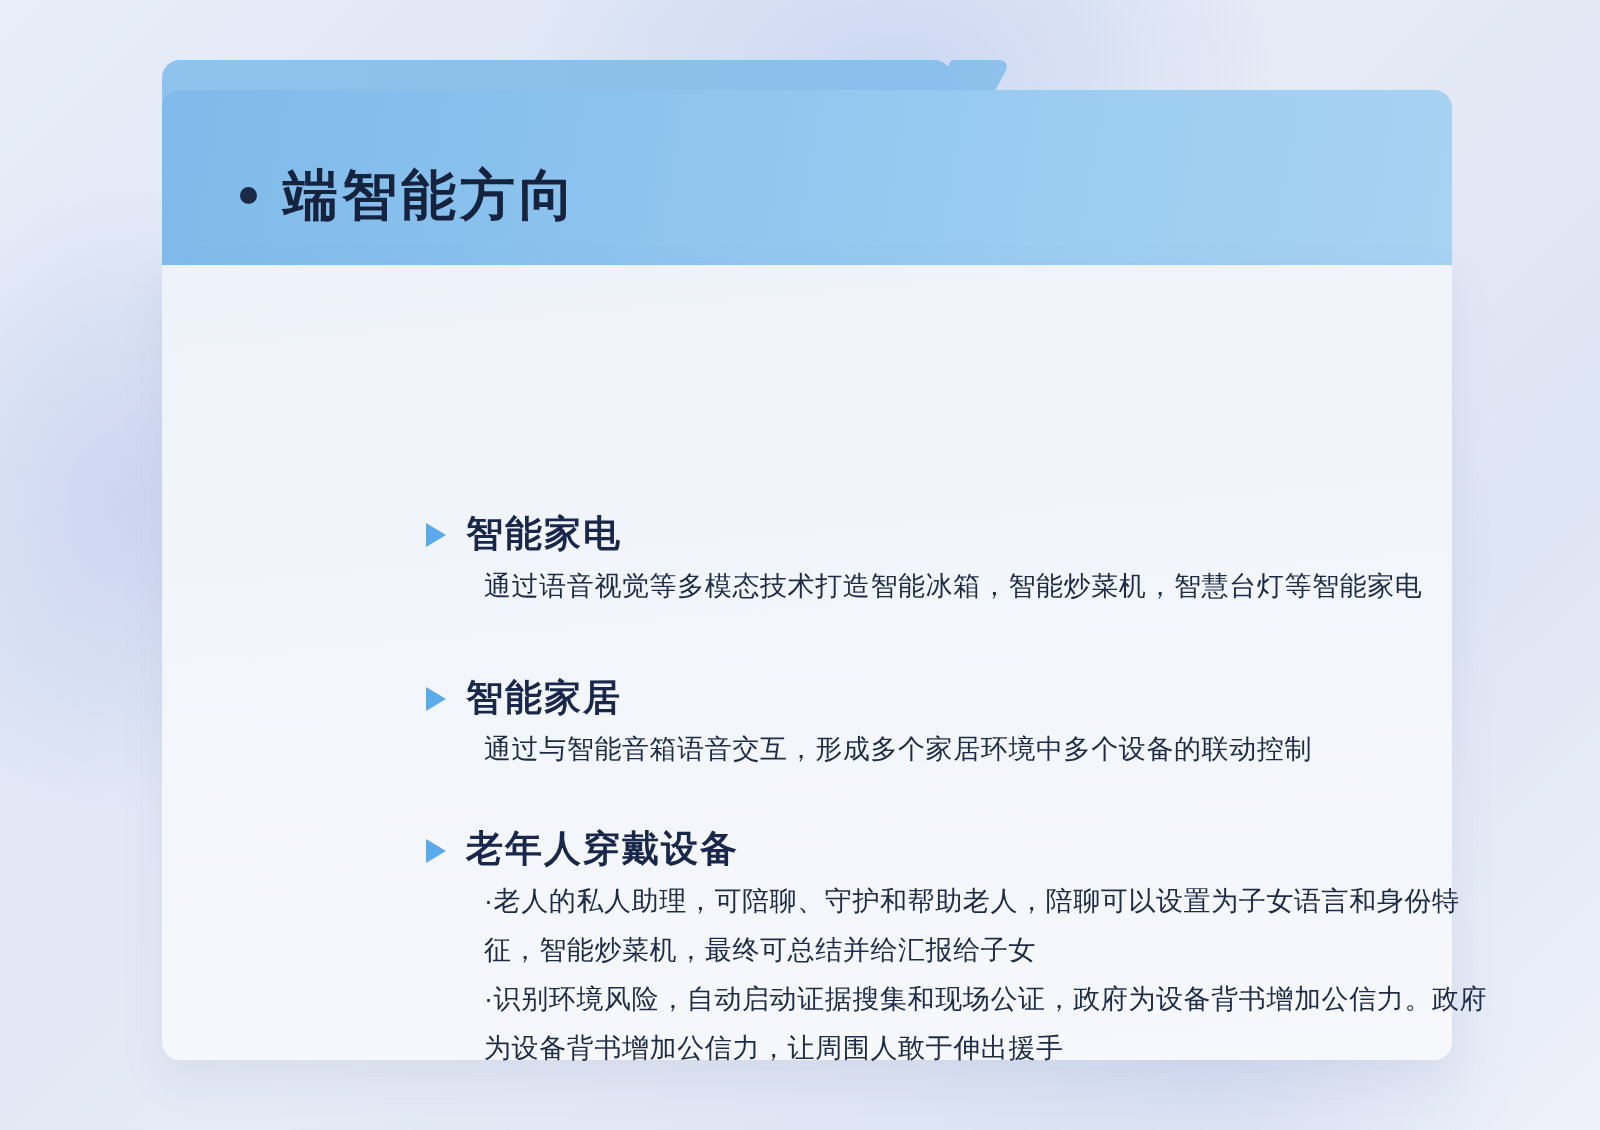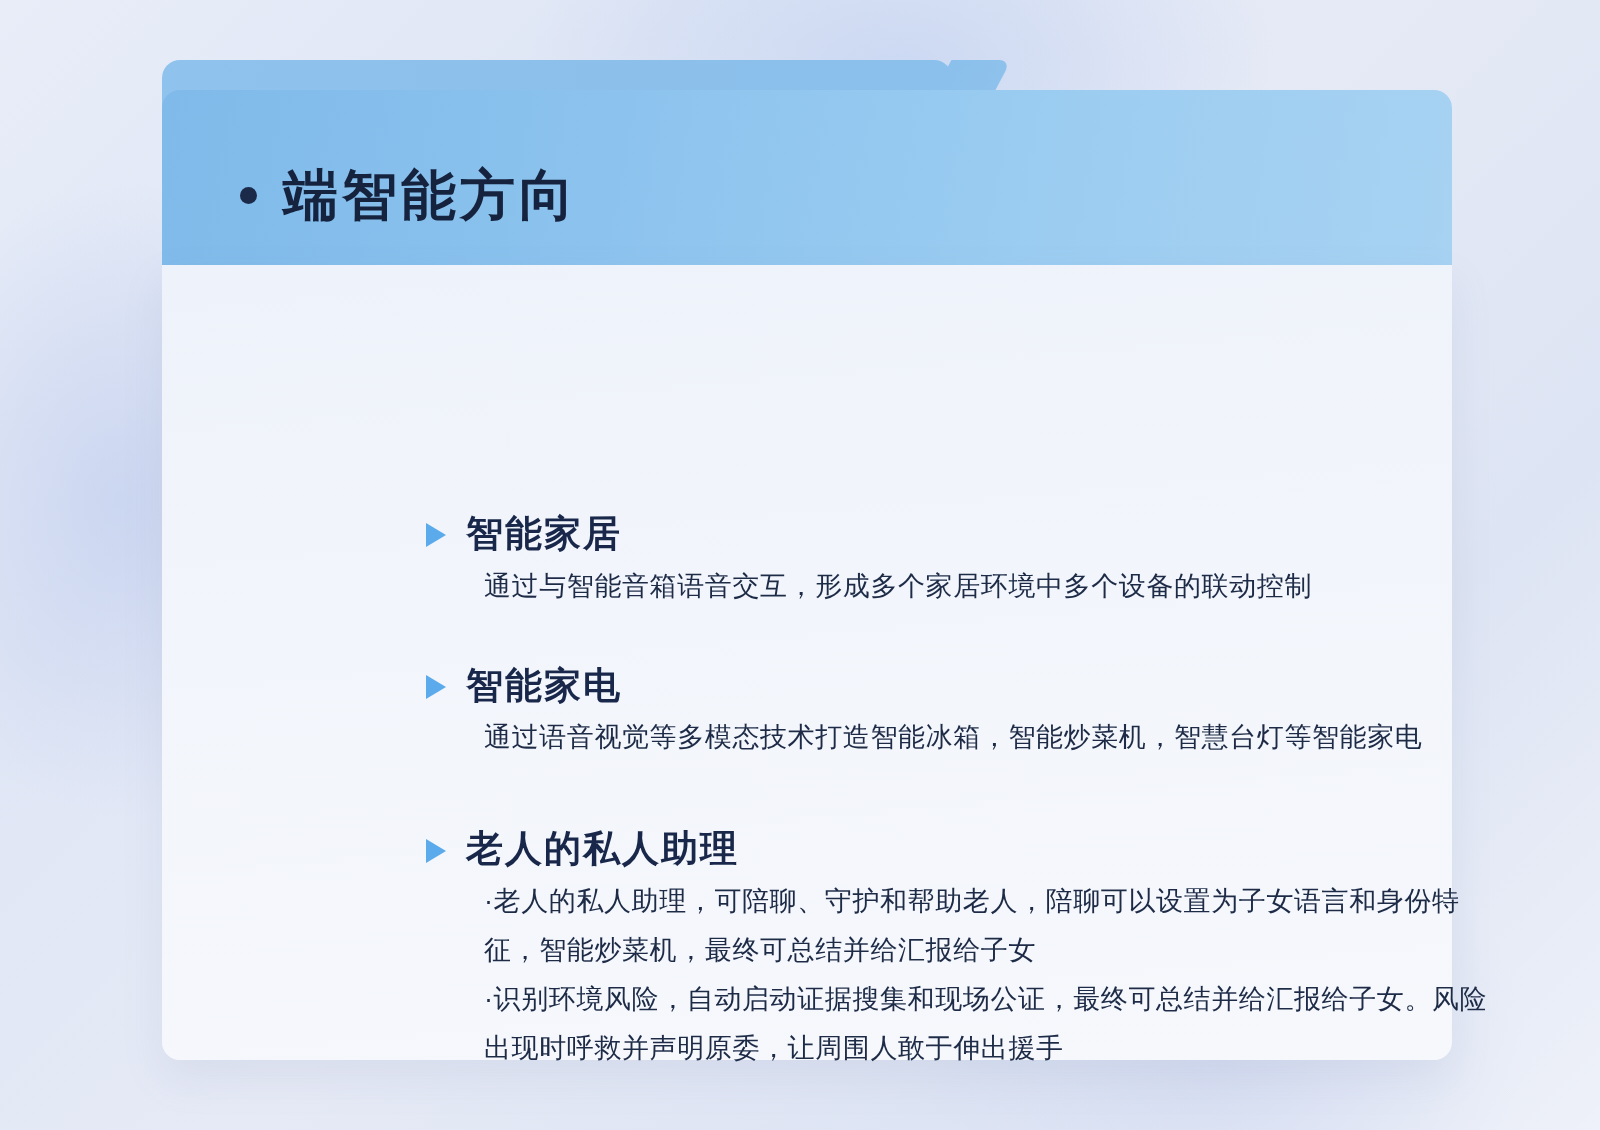--- a/index.html
+++ b/index.html
@@ -190,48 +190,48 @@
     <div class="folder-head">
       <div class="header-row">
         <span class="header-bullet"></span>
         <span class="header-title">端智能方向</span>
       </div>
     </div>
 
     <div class="folder-body">
       <div class="content">
 
+        <div class="section gap-2">
+          <div class="section-head">
+            <span class="tri-icon"></span>
+            <span class="section-title">智能家电</span>
+          </div>
+          <div class="section-body">
+            <p>通过语音视觉等多模态技术打造智能冰箱，智能炒菜机，智慧台灯等智能家电</p>
+          </div>
+        </div>
+
         <div class="section gap-1">
           <div class="section-head">
             <span class="tri-icon"></span>
             <span class="section-title">智能家居</span>
           </div>
           <div class="section-body">
             <p>通过与智能音箱语音交互，形成多个家居环境中多个设备的联动控制</p>
           </div>
         </div>
 
-        <div class="section gap-2">
-          <div class="section-head">
-            <span class="tri-icon"></span>
-            <span class="section-title">智能家电</span>
-          </div>
-          <div class="section-body">
-            <p>通过语音视觉等多模态技术打造智能冰箱，智能炒菜机，智慧台灯等智能家电</p>
-          </div>
-        </div>
-
         <div class="section">
           <div class="section-head">
             <span class="tri-icon"></span>
-            <span class="section-title">老人的私人助理</span>
+            <span class="section-title">老年人穿戴设备</span>
           </div>
           <div class="section-body">
             <p>·老人的私人助理，可陪聊、守护和帮助老人，陪聊可以设置为子女语言和身份特征，智能炒菜机，最终可总结并给汇报给子女</p>
-            <p>·识别环境风险，自动启动证据搜集和现场公证，最终可总结并给汇报给子女。风险出现时呼救并声明原委，让周围人敢于伸出援手</p>
+            <p>·识别环境风险，自动启动证据搜集和现场公证，政府为设备背书增加公信力。政府为设备背书增加公信力，让周围人敢于伸出援手</p>
           </div>
         </div>
 
       </div>
     </div>
   </div>
 
 </div>
 
 </body></html>

